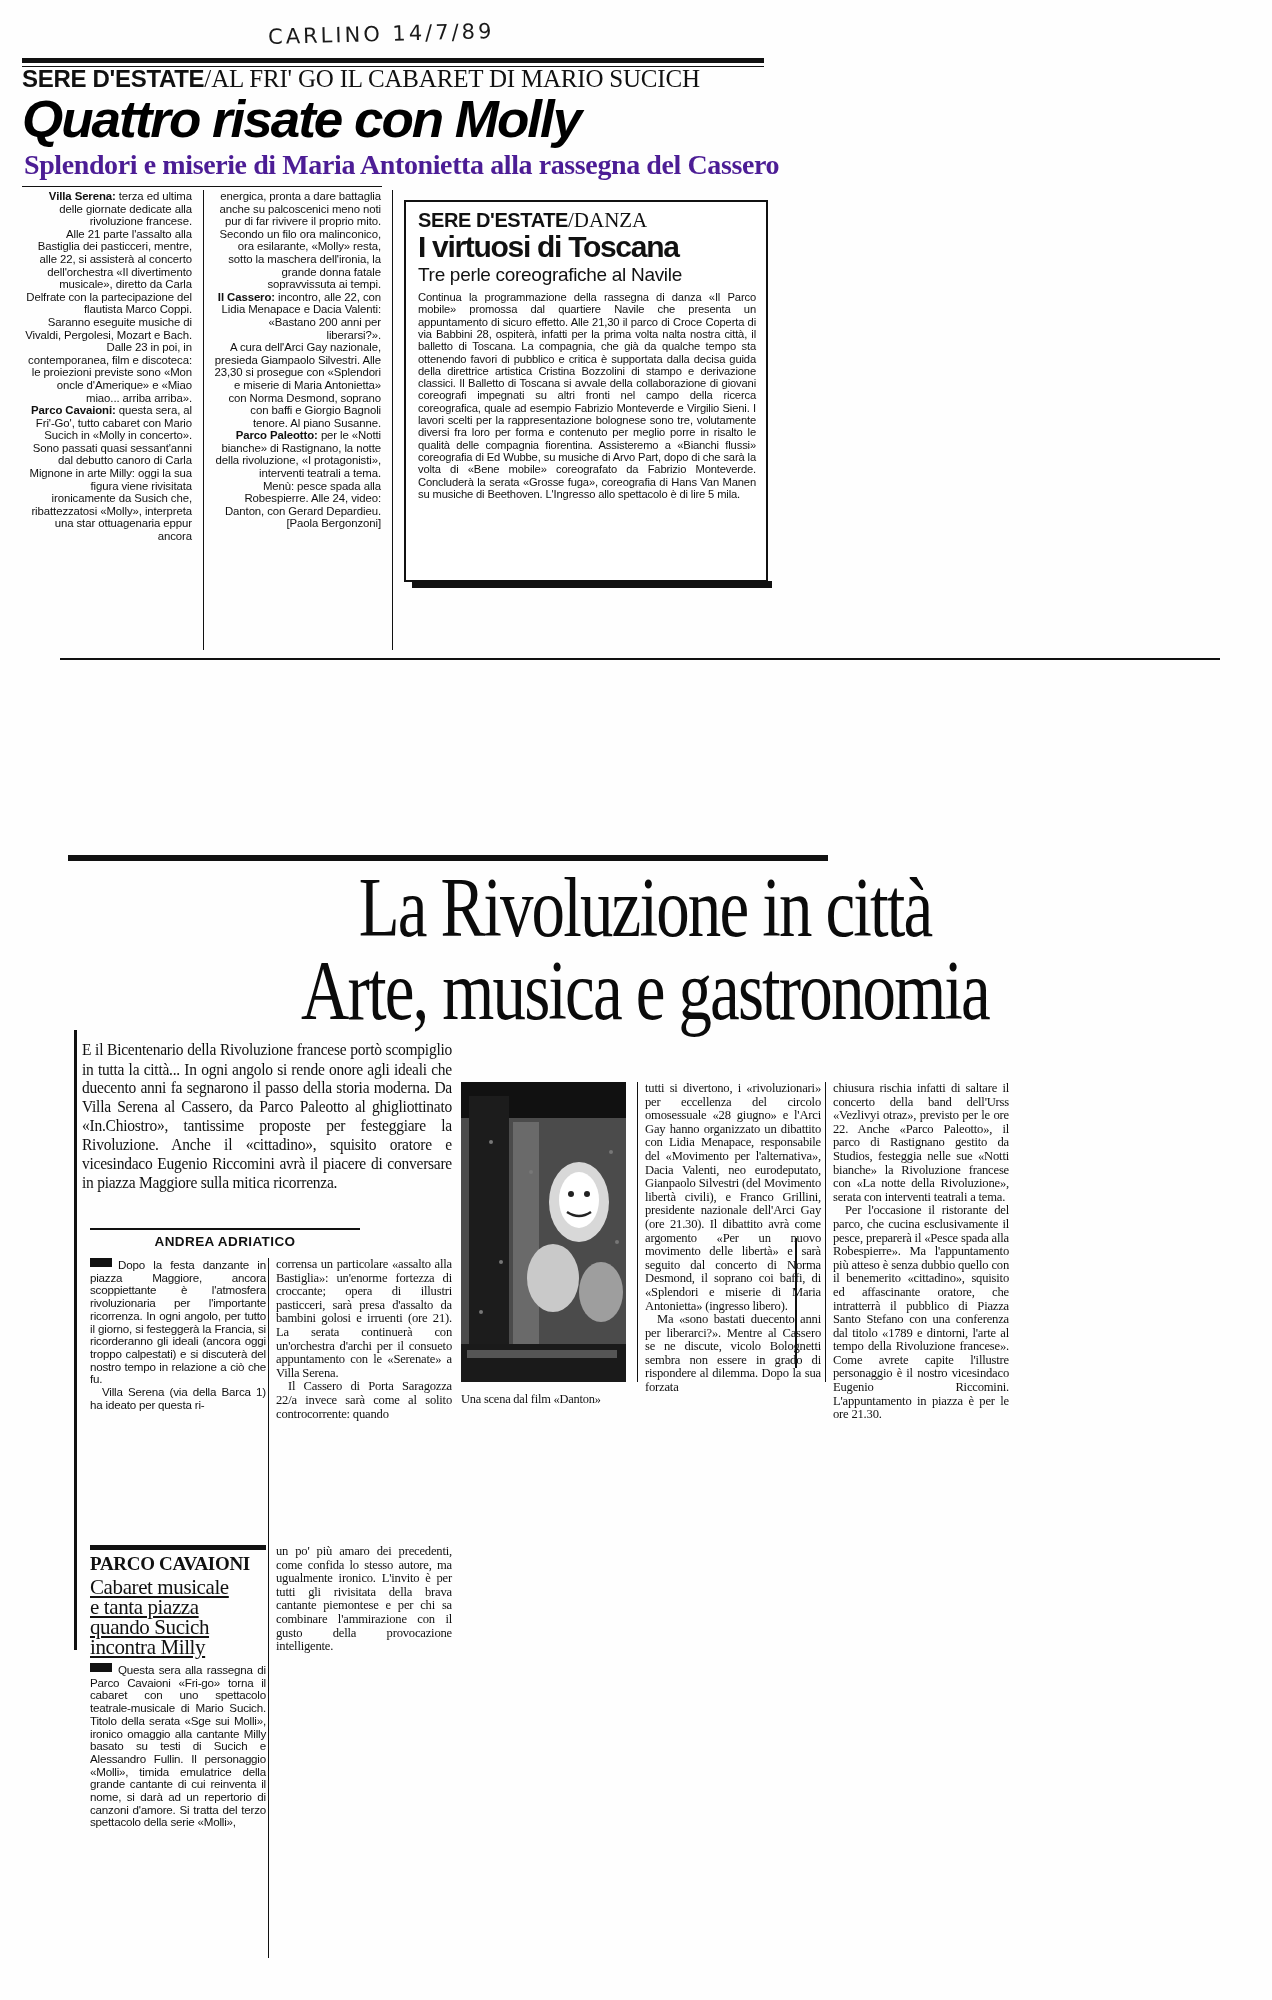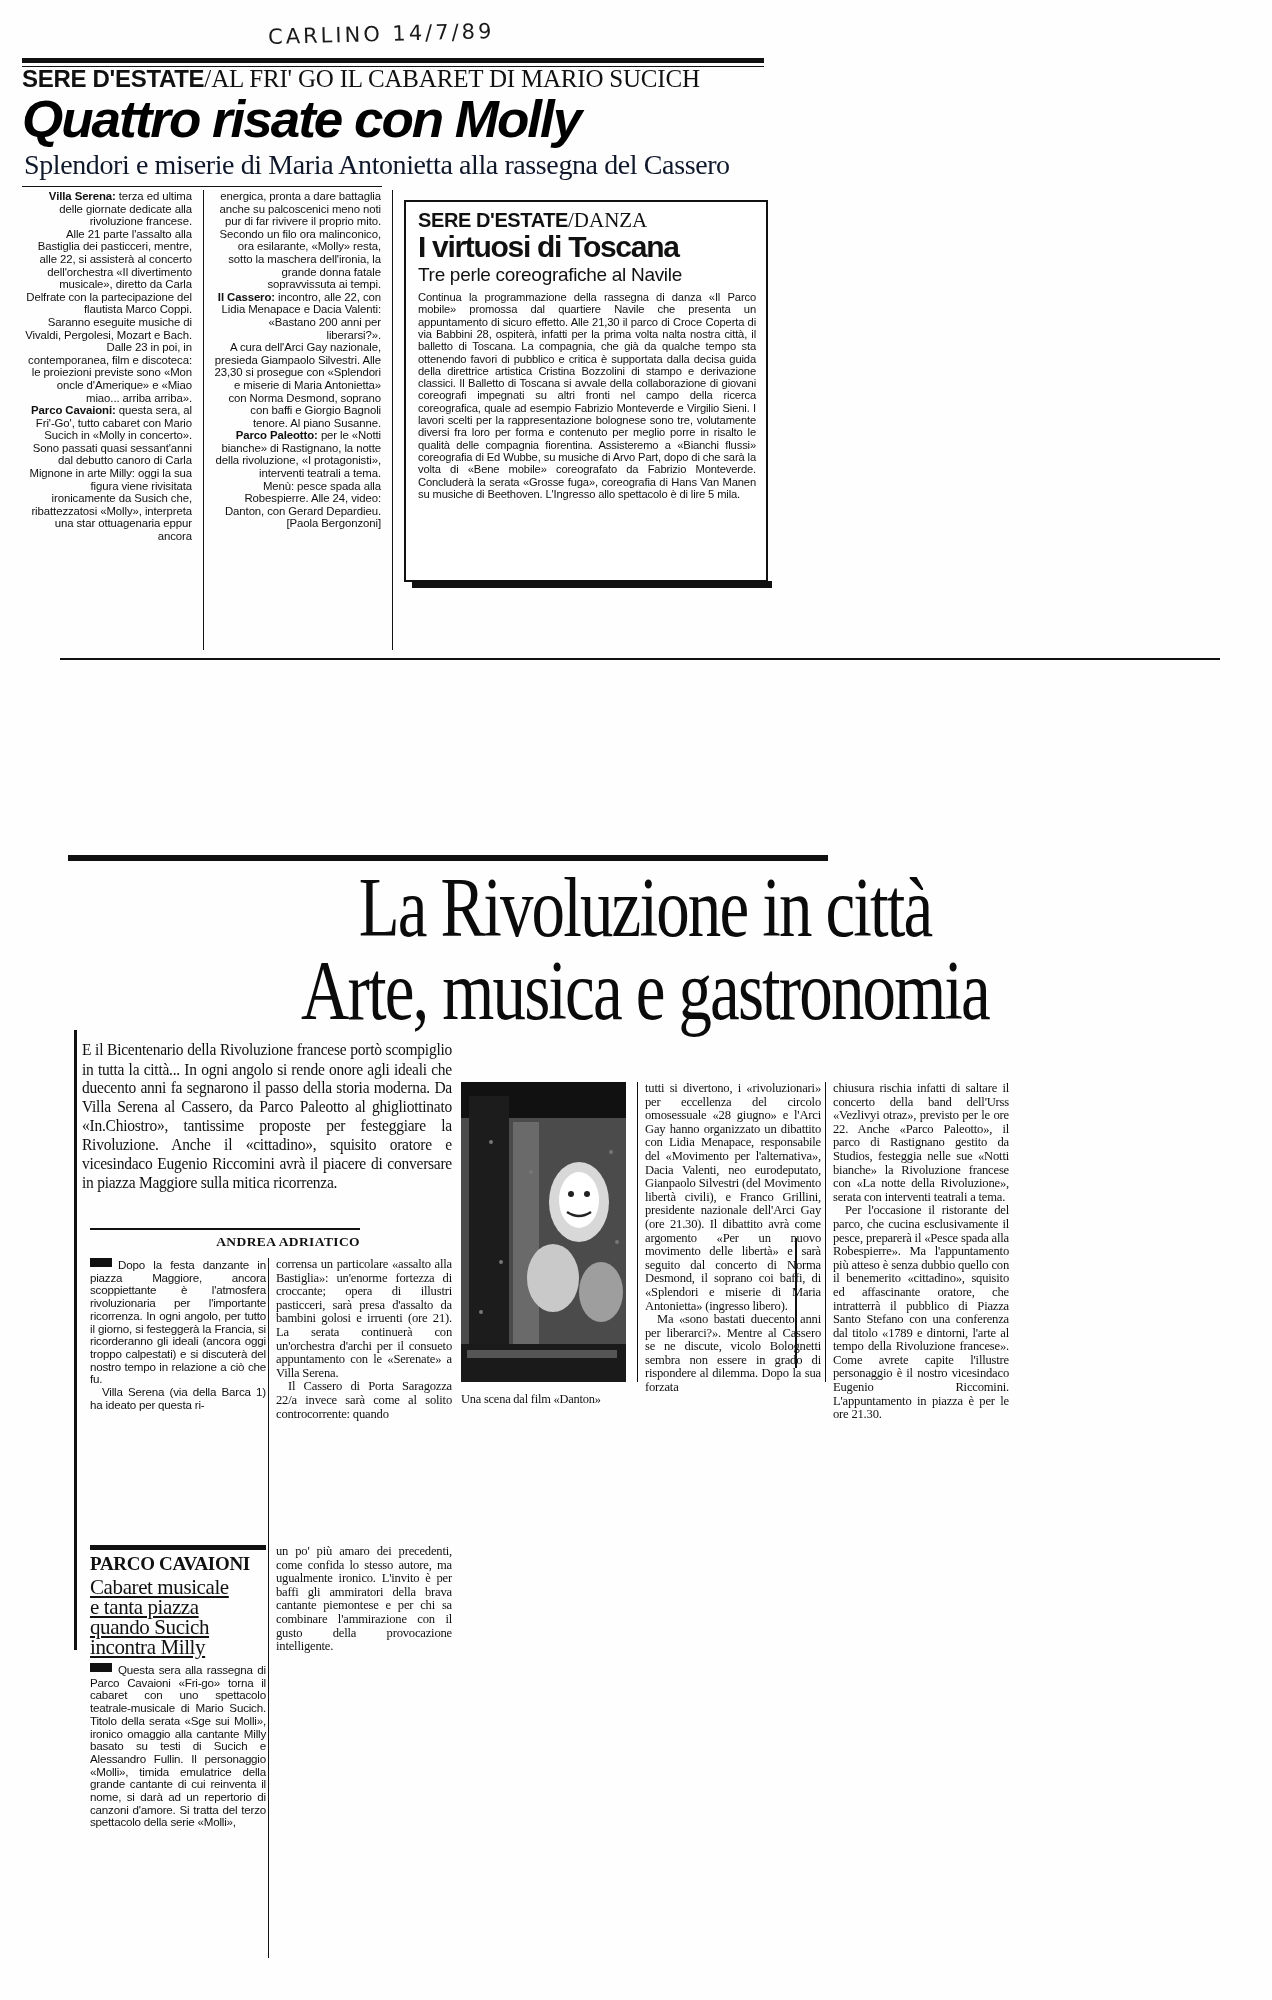--- a/index.html
+++ b/index.html
@@ -25,21 +25,21 @@
      letter-spacing:-.3px;}
   .kicker .slash{font-weight:400;}
   .kicker .rest{font-family:"Liberation Serif",serif;font-size:25px;letter-spacing:-.2px;}
 
   .main-title{position:absolute;left:22px;top:92px;width:760px;
      font-family:"Liberation Sans",sans-serif;font-style:italic;font-weight:bold;
      font-size:52px;line-height:1.04;letter-spacing:-2px;color:#000;
      transform:scaleX(1.02);transform-origin:left top;}
   .sub-title{position:absolute;left:24px;top:150px;width:780px;
      font-family:"Liberation Serif",serif;font-size:28px;line-height:1.1;
-     letter-spacing:-.4px;color:#0f172a;}
+     letter-spacing:-.4px;color:#4c1d95;font-weight:bold;}
 
   
   .col{position:absolute;font-family:"Liberation Sans",sans-serif;font-size:11.4px;
        line-height:12.6px;text-align:justify;letter-spacing:-.1px;color:#0f0f0f;}
   .col p{margin:0;text-align:right;}
   .col b{font-weight:bold;}
   .sign{text-align:right;margin-top:7px;}
 
   #top-col1{left:24px;top:190px;width:168px;}
   #top-col2{left:213px;top:190px;width:168px;}
@@ -75,22 +75,22 @@
     text-align:justify;letter-spacing:-.25px;transform:scaleY(1.08);transform-origin:left top;}
 
   
   .lcol{position:absolute;font-family:"Liberation Serif",serif;font-size:12.6px;
     line-height:13.6px;text-align:justify;letter-spacing:-.2px;color:#101010;}
   .lcol p{margin:0;}
   .lcol .ind{text-indent:12px;}
   .square{display:inline-block;width:22px;height:9px;background:#111;
     vertical-align:2px;margin-right:6px;}
 
-  .byline{position:absolute;font-family:Liberation Serif, serif;font-weight:bold;
-    font-size:13.5px;letter-spacing:.4px;text-align:right;}
+  .byline{position:absolute;font-family:Liberation Sans, sans-serif;font-weight:bold;
+    font-size:13.5px;letter-spacing:.4px;text-align:center;}
 
   .sansblock{font-family:"Liberation Sans",sans-serif;font-size:11.6px;line-height:12.7px;}
 
   
   .pcbox{position:absolute;left:90px;top:1545px;width:176px;}
   .pc-rule{height:5px;background:#111;width:176px;}
   .pc-head{font-family:"Liberation Serif",serif;font-weight:bold;font-size:19px;
      letter-spacing:-.3px;margin-top:3px;}
   .pc-sub{font-family:"Liberation Serif",serif;font-size:21px;line-height:20px;
      letter-spacing:-.4px;margin-top:2px;text-decoration:underline;}
@@ -222,21 +222,21 @@
       <div>Cabaret musicale</div>
       <div>e tanta piazza</div>
       <div>quando Sucich</div>
       <div>incontra Milly</div>
     </div>
   </div>
   <div class="lcol sansblock" id="l-col5" style="left:90px;top:1663px;width:176px;">
       <p><span class="square"></span>Questa sera alla rassegna di Parco Cavaioni «Fri-go» torna il cabaret con uno spettacolo teatrale-musicale di Mario Sucich. Titolo della serata «Sge sui Molli», ironico omaggio alla cantante Milly basato su testi di Sucich e Alessandro Fullin. Il personaggio «Molli», timida emulatrice della grande cantante di cui reinventa il nome, si darà ad un repertorio di canzoni d'amore. Si tratta del terzo spettacolo della serie «Molli»,</p>
     </div>
   <div class="lcol" id="l-col6" style="left:276px;top:1545px;width:176px;">
-      <p>un po' più amaro dei precedenti, come confida lo stesso autore, ma ugualmente ironico. L'invito è per baffi gli ammiratori della brava cantante piemontese e per chi sa combinare l'ammirazione con il gusto della provocazione intelligente.</p>
+      <p>un po' più amaro dei precedenti, come confida lo stesso autore, ma ugualmente ironico. L'invito è per tutti gli rivisitata della brava cantante piemontese e per chi sa combinare l'ammirazione con il gusto della provocazione intelligente.</p>
     </div>
 
   <div class="vline" style="left:268px;top:1258px;height:700px;"></div>
   <div class="vline" style="left:637px;top:1082px;height:300px;"></div>
   <div class="vline" style="left:825px;top:1082px;height:300px;"></div>
 
   <div class="crop-edge" style="left:795px;top:1238px;width:2px;height:130px;"></div>
 </div>
 
 </body></html>

